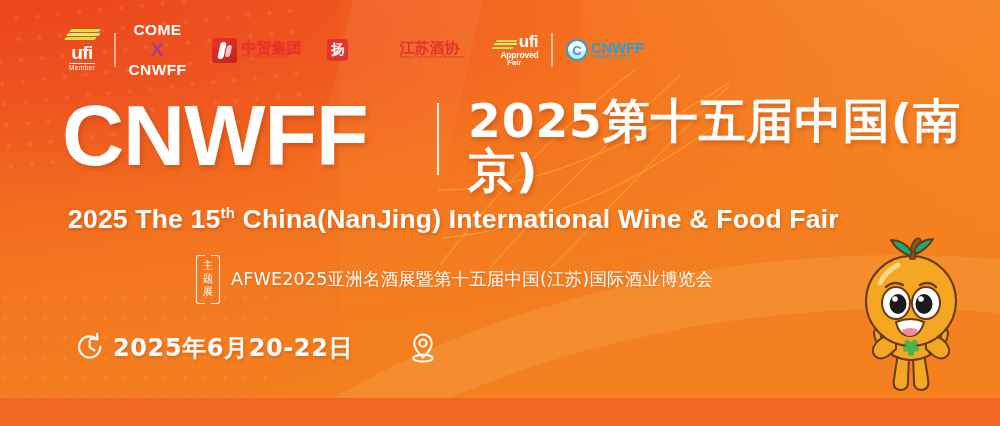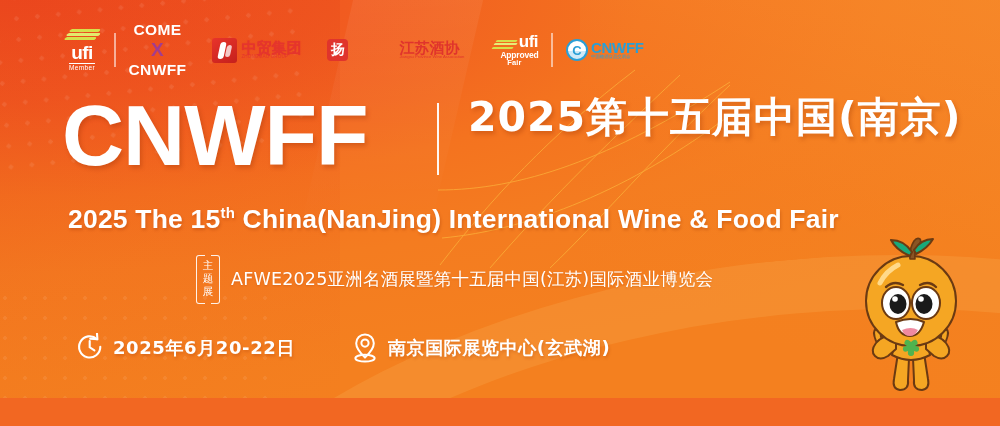--- a/index.html
+++ b/index.html
@@ -196,21 +196,21 @@
     font-family:"Liberation Sans","DejaVu Sans",sans-serif;
     text-shadow:2px 3px 4px rgba(140,40,0,0.28);
   }
   .title-div{
     position:absolute; left:437px; top:103px; width:2px; height:72px;
     background:rgba(255,255,255,0.95); z-index:5;
   }
   .cn-title{
     position:absolute; left:468px; top:96px; z-index:5;
     color:#fff; font-weight:bold; line-height:1.06;
-    font-size:41px; letter-spacing:1px;
+    font-size:47px; letter-spacing:1px;
     font-family:"DejaVu Sans","Liberation Sans",sans-serif;
     text-shadow:2px 3px 4px rgba(150,45,0,0.30);
   }
   .cn-title .l2{ letter-spacing:6px; }
 
   .en-title{
     position:absolute; left:68px; top:204px; z-index:5;
     color:#fff; font-weight:bold; font-size:26.5px; letter-spacing:.2px;
     white-space:nowrap;
     text-shadow:1px 2px 3px rgba(150,45,0,0.30);
@@ -242,21 +242,21 @@
     text-shadow:0 1px 2px rgba(150,45,0,0.22);
   }
 
   
   .meta{
     position:absolute; left:76px; top:332px; z-index:5;
     display:flex; align-items:center; gap:56px;
   }
   .meta-item{ display:flex; align-items:center; gap:9px; }
   .meta-item .mtxt{
-    color:#fff; font-size:18px; font-weight:bold; letter-spacing:.6px;
+    color:#fff; font-size:24px; font-weight:bold; letter-spacing:.6px;
     white-space:nowrap;
     font-family:"DejaVu Sans","Liberation Sans",sans-serif;
     text-shadow:1px 2px 3px rgba(150,45,0,0.25);
   }
   .ico{ flex:0 0 auto; }
 
   
   .mascot{ position:absolute; right:14px; bottom:0px; z-index:7; width:150px; height:175px; }
 </style>
 </head>
@@ -393,21 +393,20 @@
     </div>
 
     <div class="meta-item">
       <svg class="ico" width="28" height="32" viewBox="0 0 28 32">
         <g fill="none" stroke="#ffffff" stroke-width="2" stroke-linecap="round">
           <path d="M14 2.5 C 9.1 2.5 5.2 6.4 5.2 11.2 C 5.2 17.2 14 25.4 14 25.4 C 14 25.4 22.8 17.2 22.8 11.2 C 22.8 6.4 18.9 2.5 14 2.5 Z"></path>
           <circle cx="14" cy="11.1" r="3.6"></circle>
           <ellipse cx="14" cy="26.2" rx="9.6" ry="3.4"></ellipse>
         </g>
       </svg>
-      <div class="mtxt">南京国际展览中心(玄武湖)</div>
     </div>
   </div>
 
   <svg class="mascot" viewBox="0 0 150 175">
     <g stroke="#6b3a12" stroke-width="2" stroke-linejoin="round" stroke-linecap="round">
 
       <path d="M62 130 L58 156 Q56 166 64 167 Q73 167 72 157 L73 135 Z" fill="#f5a623"></path>
       <path d="M88 130 L92 156 Q94 166 86 167 Q77 167 78 157 L77 135 Z" fill="#f5a623"></path>
 
       <path d="M60 112 Q75 106 90 112 L94 132 Q75 142 56 132 Z" fill="#f5a623"></path>

